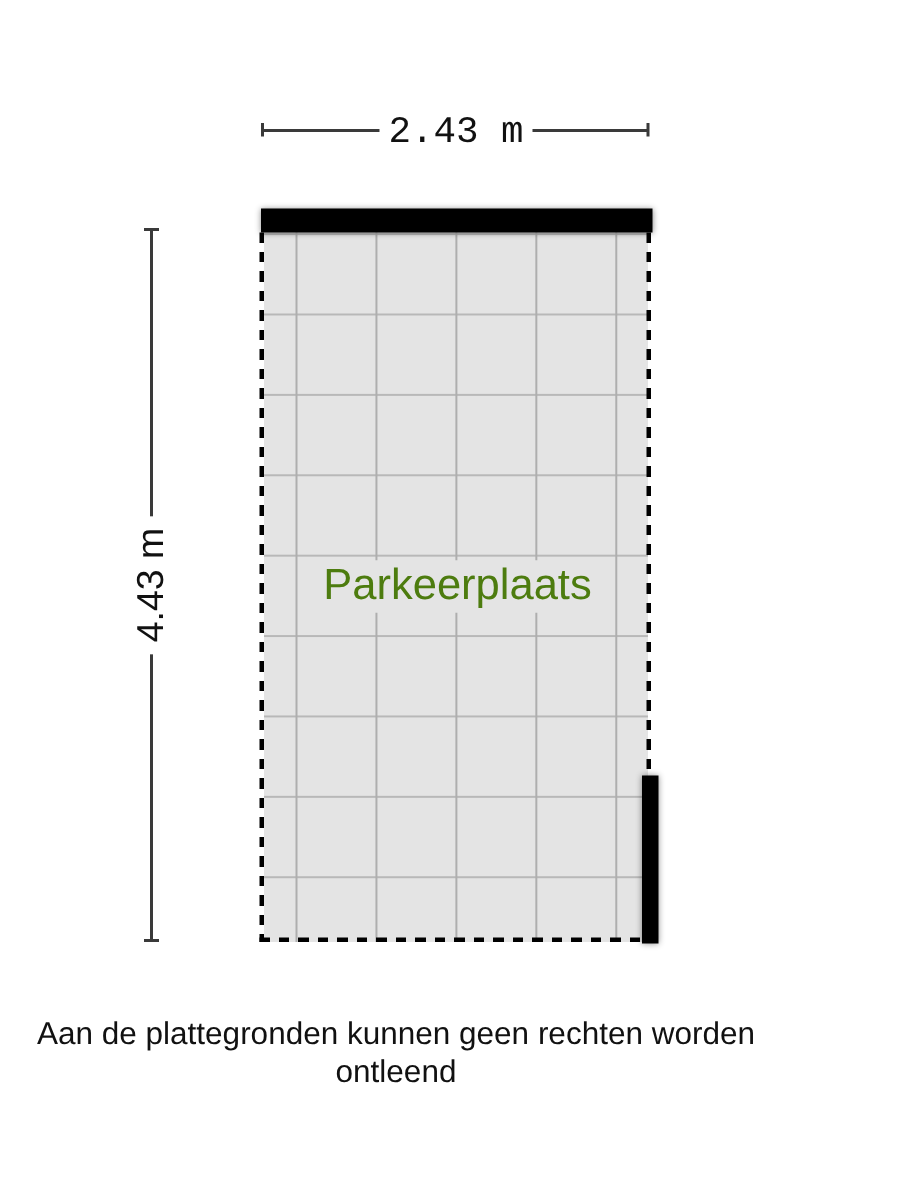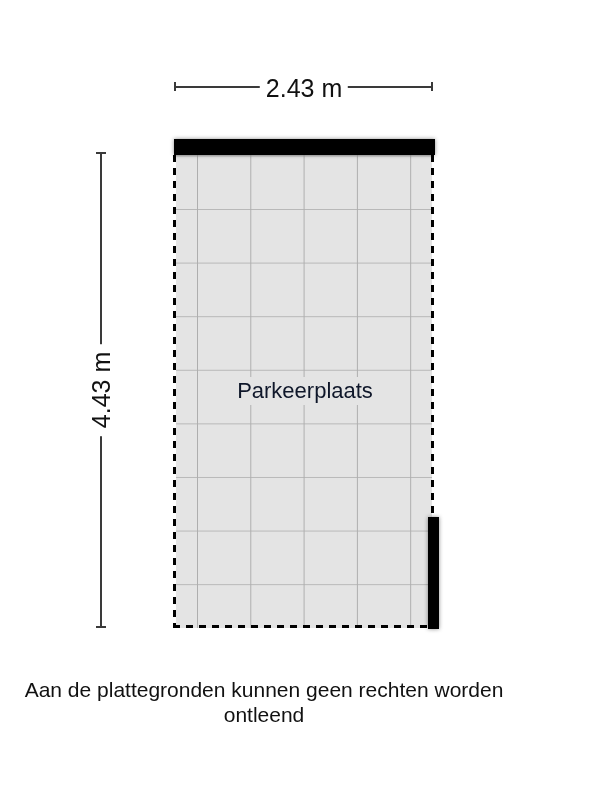--- a/index.html
+++ b/index.html
@@ -17,21 +17,21 @@
     position: absolute; left: 175px; top: 86px;
     width: 257px; height: 2px; background: #3a3a3a;
   }
   .dimtop-tick { position: absolute; width: 2px; height: 9px; top: 82px; background: #3a3a3a; }
   .dimtop-tick.left  { left: 174px; }
   .dimtop-tick.right { left: 431px; }
   .dimtop-label {
     position: absolute; left: 304px; top: 88px;
     transform: translate(-50%, -50%);
     background: #ffffff; padding: 0 6px;
-    font-size: 25px; color: #111111; white-space: nowrap;
+    font-size: 25px; color: #111111; white-space: nowrap; font-family: Liberation Mono, monospace;
   }
 
   
   .dimleft-line {
     position: absolute; left: 100px; top: 153px;
     width: 2px; height: 474px; background: #3a3a3a;
   }
   .dimleft-tick { position: absolute; width: 10px; height: 2px; left: 96px; background: #3a3a3a; }
   .dimleft-tick.top    { top: 152px; }
   .dimleft-tick.bottom { top: 626px; }
@@ -70,21 +70,21 @@
   
   .wall { position: absolute; background: #000000; box-shadow: 0 0 4px rgba(0,0,0,0.45); }
   .wall-top   { left: 174px; top: 139px; width: 261px; height: 16px; }
   .wall-right { left: 428px; top: 517px; width: 11px;  height: 112px; }
 
   
   .room-label {
     position: absolute; left: 305px; top: 391px;
     transform: translate(-50%, -50%);
     background: #e4e4e4; padding: 1px 5px;
-    font-size: 22px; color: #0f172a; white-space: nowrap;
+    font-size: 29px; color: #4d7c0f; white-space: nowrap;
   }
 
   
   .footer {
     position: absolute; left: 0; top: 677px; width: 528px;
     text-align: center; color: #111111;
     font-size: 21px; line-height: 25px;
   }
   .footer p { margin: 0; }
 </style>

